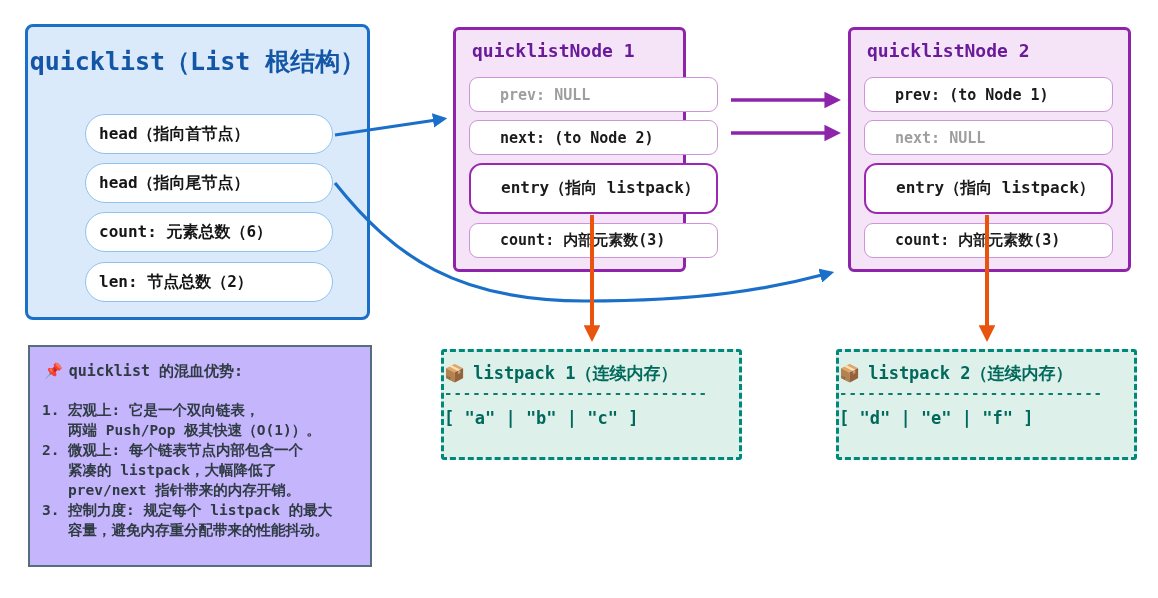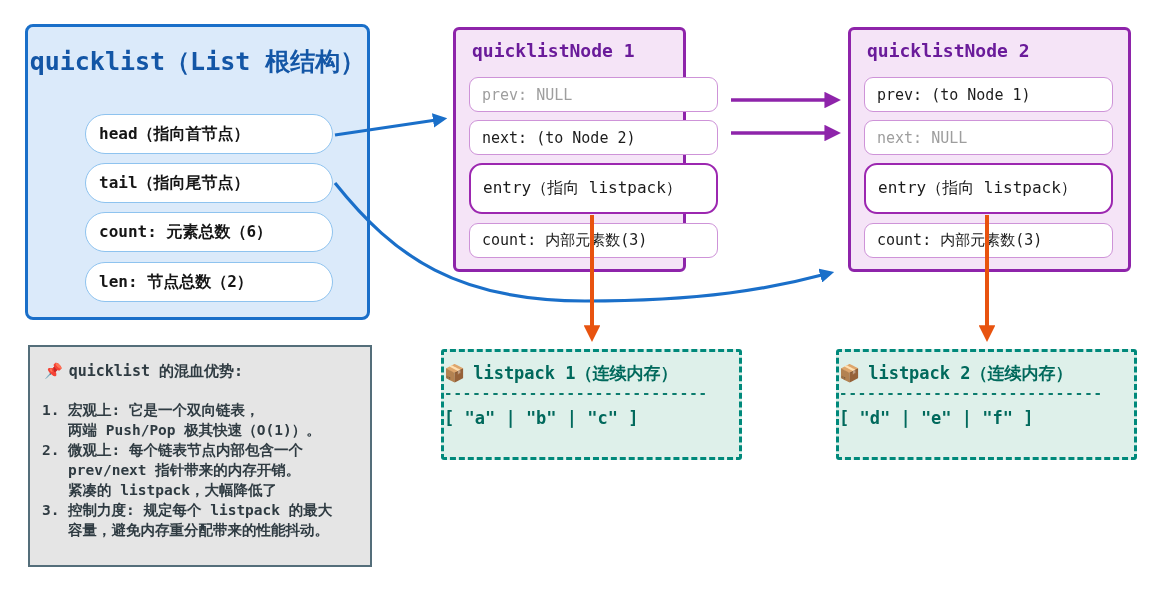--- a/index.html
+++ b/index.html
@@ -30,22 +30,22 @@
     position:absolute; top:27px; width:233px; height:245px;
     background:#f5e4f7; border:3px solid #8e24aa; border-radius:6px; box-sizing:border-box;
   }
   .node1{left:453px} .node2{left:848px; width:283px}
   .node-title {
     position:absolute; left:16px; top:10px; font-size:18px; font-weight:bold; color:#6a1b9a; white-space:nowrap;
   }
   .node-row {
     position:absolute; left:13px; width:249px; height:35px;
     background:#ffffff; border:1.5px solid #ce93d8; border-radius:9px; box-sizing:border-box;
-    display:flex; align-items:center; padding-left:12px;
-    font-size:15px; font-weight:400; color:#1b1b1b; white-space:nowrap;
+    display:flex; align-items:center; padding-left:30px;
+    font-size:15px; font-weight:700; color:#1b1b1b; white-space:nowrap;
   }
   .r-prev{top:47px} .r-next{top:90px}
   .r-entry{top:133px; height:51px; border:2.5px solid #9c27b0; border-radius:13px; font-size:16px;}
   .r-count{top:193px}
   .muted{ color:#9e9e9e; }
 
   
   .lp-box {
     position:absolute; top:349px; width:301px; height:111px;
     background:#def0ea; border:3.5px dashed #00897b; border-radius:3px; box-sizing:border-box;
@@ -56,40 +56,40 @@
   .lp-icon { margin-right:8px; color:#8d6e63; }
   .lp-sep {
     margin-top:2px; font-size:14px; font-weight:bold; color:#0b7c6e;
     line-height:12px; letter-spacing:1px; white-space:nowrap; overflow:hidden;
   }
   .lp-content { margin-top:9px; font-size:17px; font-weight:bold; white-space:nowrap; }
 
   
   .notes-box {
     position:absolute; left:28px; top:345px; width:344px; height:222px;
-    background:#e5e5e5; border:2px solid #546e7a; box-sizing:border-box; color:#2f3b42;
+    background:#c4b5fd; border:2px solid #546e7a; box-sizing:border-box; color:#2f3b42;
   }
   .notes-title { position:absolute; left:14px; top:15px; font-size:15px; font-weight:bold; white-space:nowrap; }
   .pin-icon { color:#c62828; margin-right:6px; }
   .notes-list { position:absolute; left:12px; top:53px; right:6px; }
   .nline { display:flex; font-size:14.5px; line-height:20px; font-weight:600; white-space:nowrap; }
   .nnum { width:26px; flex:none; }
 
   
   svg.arrows { position:absolute; left:0; top:0; z-index:5; pointer-events:none; }
 </style>
 </head>
 <body>
 
 <div class="canvas">
 
   <div class="ql-box">
     <div class="ql-title">quicklist（List 根结构）</div>
     <div class="ql-field f0">head（指向首节点）</div>
-    <div class="ql-field f1">tail（指向尾节点）</div>
+    <div class="ql-field f1">head（指向尾节点）</div>
     <div class="ql-field f2">count: 元素总数（6）</div>
     <div class="ql-field f3">len: 节点总数（2）</div>
   </div>
 
   <div class="node-box node1">
     <div class="node-title">quicklistNode 1</div>
     <div class="node-row r-prev muted">prev: NULL</div>
     <div class="node-row r-next">next: (to Node 2)</div>
     <div class="node-row r-entry">entry（指向 listpack）</div>
     <div class="node-row r-count">count: 内部元素数(3)</div>
@@ -131,25 +131,25 @@
       <div class="nline">
           <span class="nnum"></span>
           <span>两端 Push/Pop 极其快速（O(1)）。</span>
         </div>
       <div class="nline">
           <span class="nnum">2.</span>
           <span>微观上: 每个链表节点内部包含一个</span>
         </div>
       <div class="nline">
           <span class="nnum"></span>
-          <span>prev/next 指针带来的内存开销。</span>
+          <span>紧凑的 listpack，大幅降低了</span>
         </div>
       <div class="nline">
           <span class="nnum"></span>
-          <span>紧凑的 listpack，大幅降低了</span>
+          <span>prev/next 指针带来的内存开销。</span>
         </div>
       <div class="nline">
           <span class="nnum">3.</span>
           <span>控制力度: 规定每个 listpack 的最大</span>
         </div>
       <div class="nline">
           <span class="nnum"></span>
           <span>容量，避免内存重分配带来的性能抖动。</span>
         </div>
     </div>

